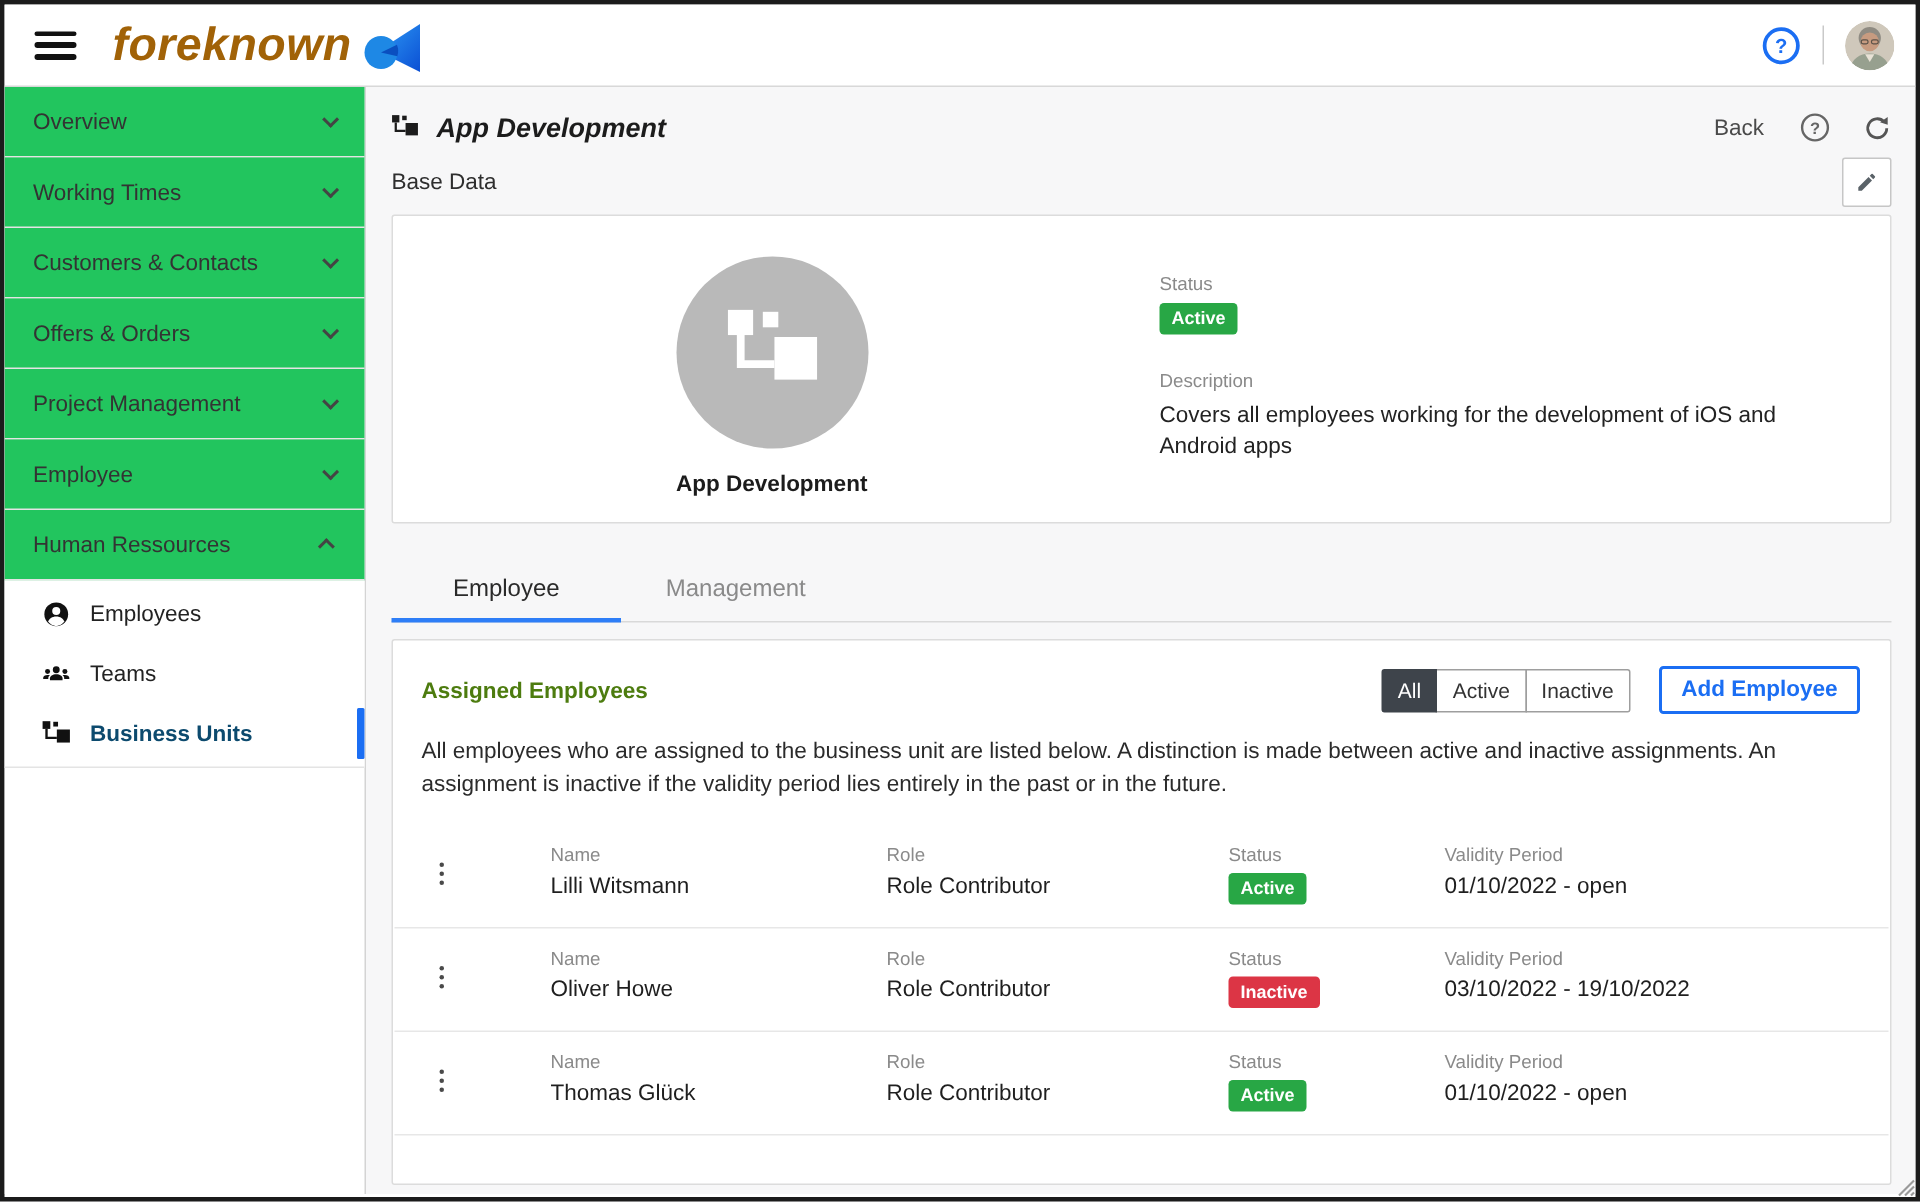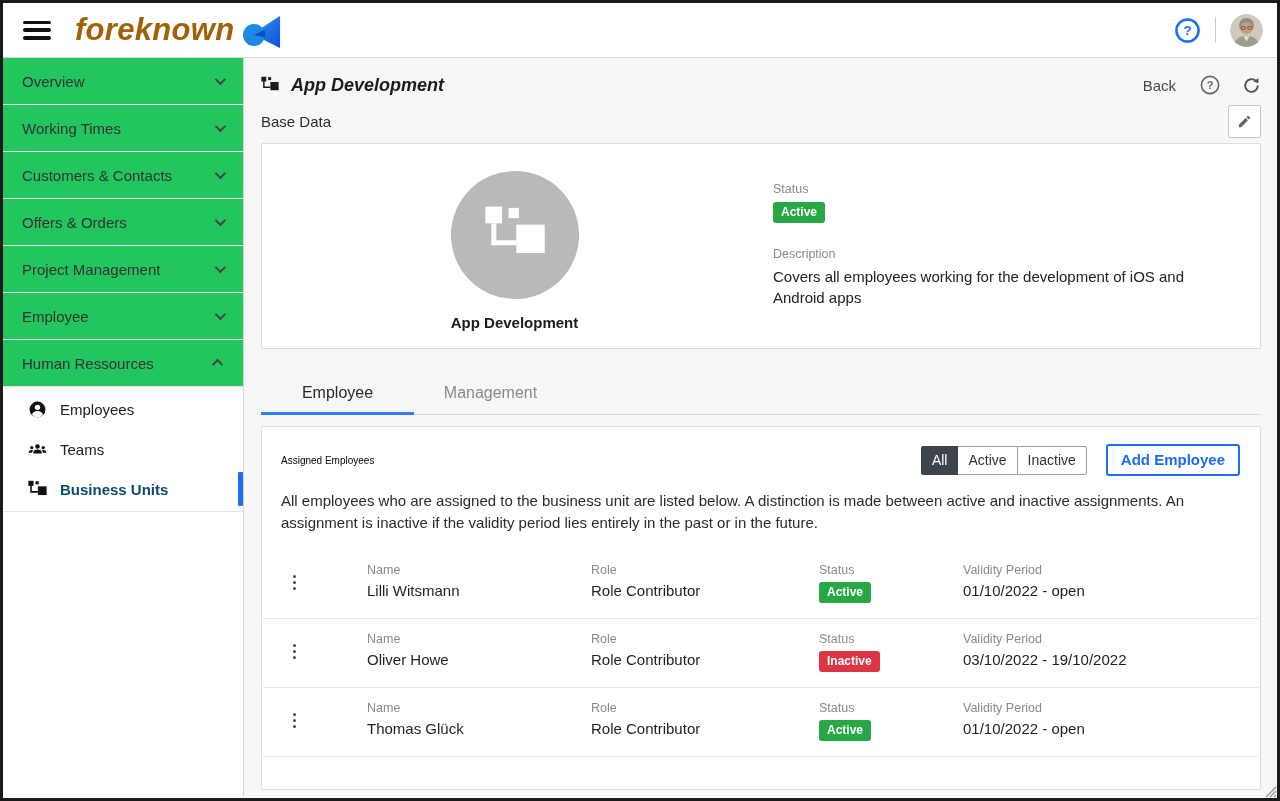--- a/index.html
+++ b/index.html
@@ -77,21 +77,21 @@
   .tabs { display:flex; margin-top:26px; border-bottom:1px solid #d9d9d9; }
   .tab { width:153px; text-align:center; padding:9px 0 12px; font-size:16px; color:#8a8a8a;
          cursor:pointer; position:relative; }
   .tab.active { color:#2a2a2a; }
   .tab.active::after { content:""; position:absolute; left:0; right:0; bottom:-1px;
                        height:3px; background:#2e7ef7; }
   
   .table-card { margin-top:11px; height:364px; background:#fff; border:1px solid #dcdcdc;
                 border-radius:2px; }
   .panel-head { display:flex; align-items:center; padding:17px 20px 0 19px; }
-  .panel-title { font-size:10px; font-weight:normal; color:#000000; flex:1; }
+  .panel-title { font-size:15px; font-weight:bold; color:#4d7c0f; flex:1; }
   .filter-group { display:flex; }
   .fbtn { font-size:14px; padding:5px 10px 6px; border:1px solid #9e9e9e; background:#fff;
           color:#333; cursor:pointer; margin-left:-1px; font-family:inherit; }
   .fbtn:first-child { border-radius:2px 0 0 2px; margin-left:0; }
   .fbtn:last-child { border-radius:0 2px 2px 0; }
   .fbtn.selected { background:#3e444b; border-color:#3e444b; color:#fff; position:relative; }
   .add-btn { margin-left:19px; background:#fff; border:2px solid #1b6ef3; color:#1b6ef3;
              font-size:15px; font-weight:bold; padding:5px 13px 6px; border-radius:3px;
              cursor:pointer; font-family:inherit;text-align:right; }
   .panel-desc { padding:14px 22px 0 19px; font-size:15px; color:#2b2b2b; line-height:21.5px; }

